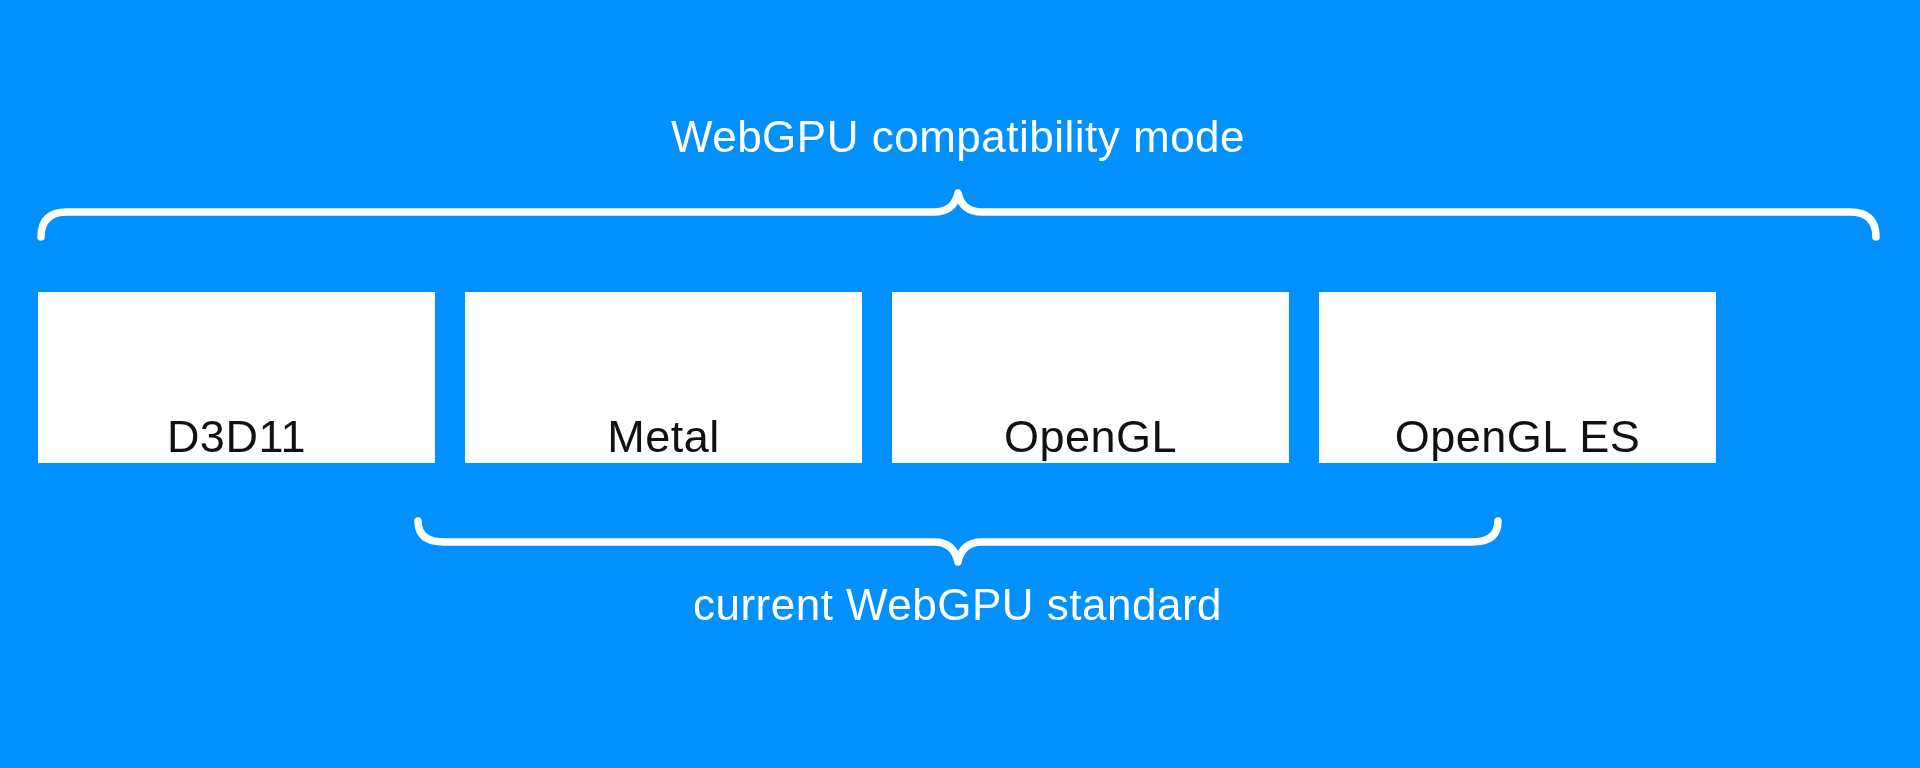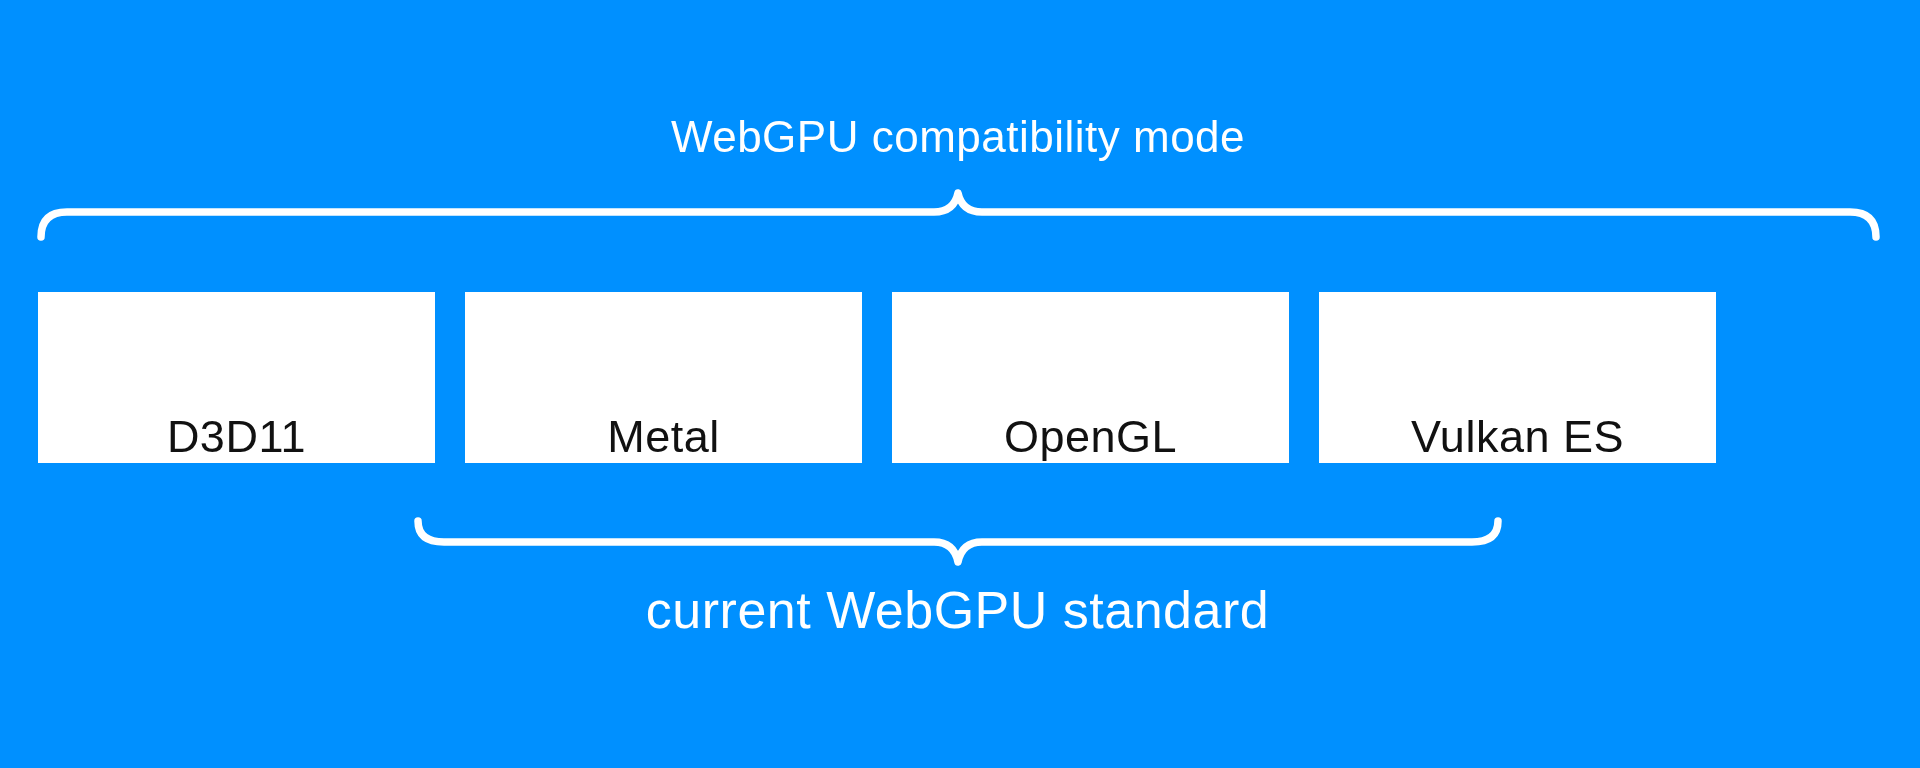--- a/index.html
+++ b/index.html
@@ -60,21 +60,21 @@
     color: var(--box-text);
     font-size: 45px;
     font-weight: 400;
     letter-spacing: 0.5px;
   }
   .bottom-label {
     position: absolute;
     left: 414px; top: 580px; width: 1087px;
     text-align: center;
     color: var(--label-text);
-    font-size: 52px;
+    font-size: 44px;
     font-weight: 400;
     letter-spacing: 0.5px;
   }
 </style>
 </head>
 <body>
 
 <div class="canvas">
 
   <div class="top-label">WebGPU compatibility mode</div>
@@ -87,21 +87,21 @@
     <div class="api-box">
       <span class="api-box-label">D3D11</span>
     </div>
     <div class="api-box">
       <span class="api-box-label">Metal</span>
     </div>
     <div class="api-box">
       <span class="api-box-label">OpenGL</span>
     </div>
     <div class="api-box">
-      <span class="api-box-label">Vulkan ES</span>
+      <span class="api-box-label">OpenGL ES</span>
     </div>
   </div>
 
   <svg class="brace brace-bottom" width="1088" height="58" viewBox="0 0 1088 58" aria-hidden="true">
     <path d="M 4 6 Q 4 27 30 27 H 520 Q 540 27 544 47 Q 548 27 568 27 H 1058 Q 1084 27 1084 6"></path>
   </svg>
 
   <div class="bottom-label">current WebGPU standard</div>
 
 </div>

